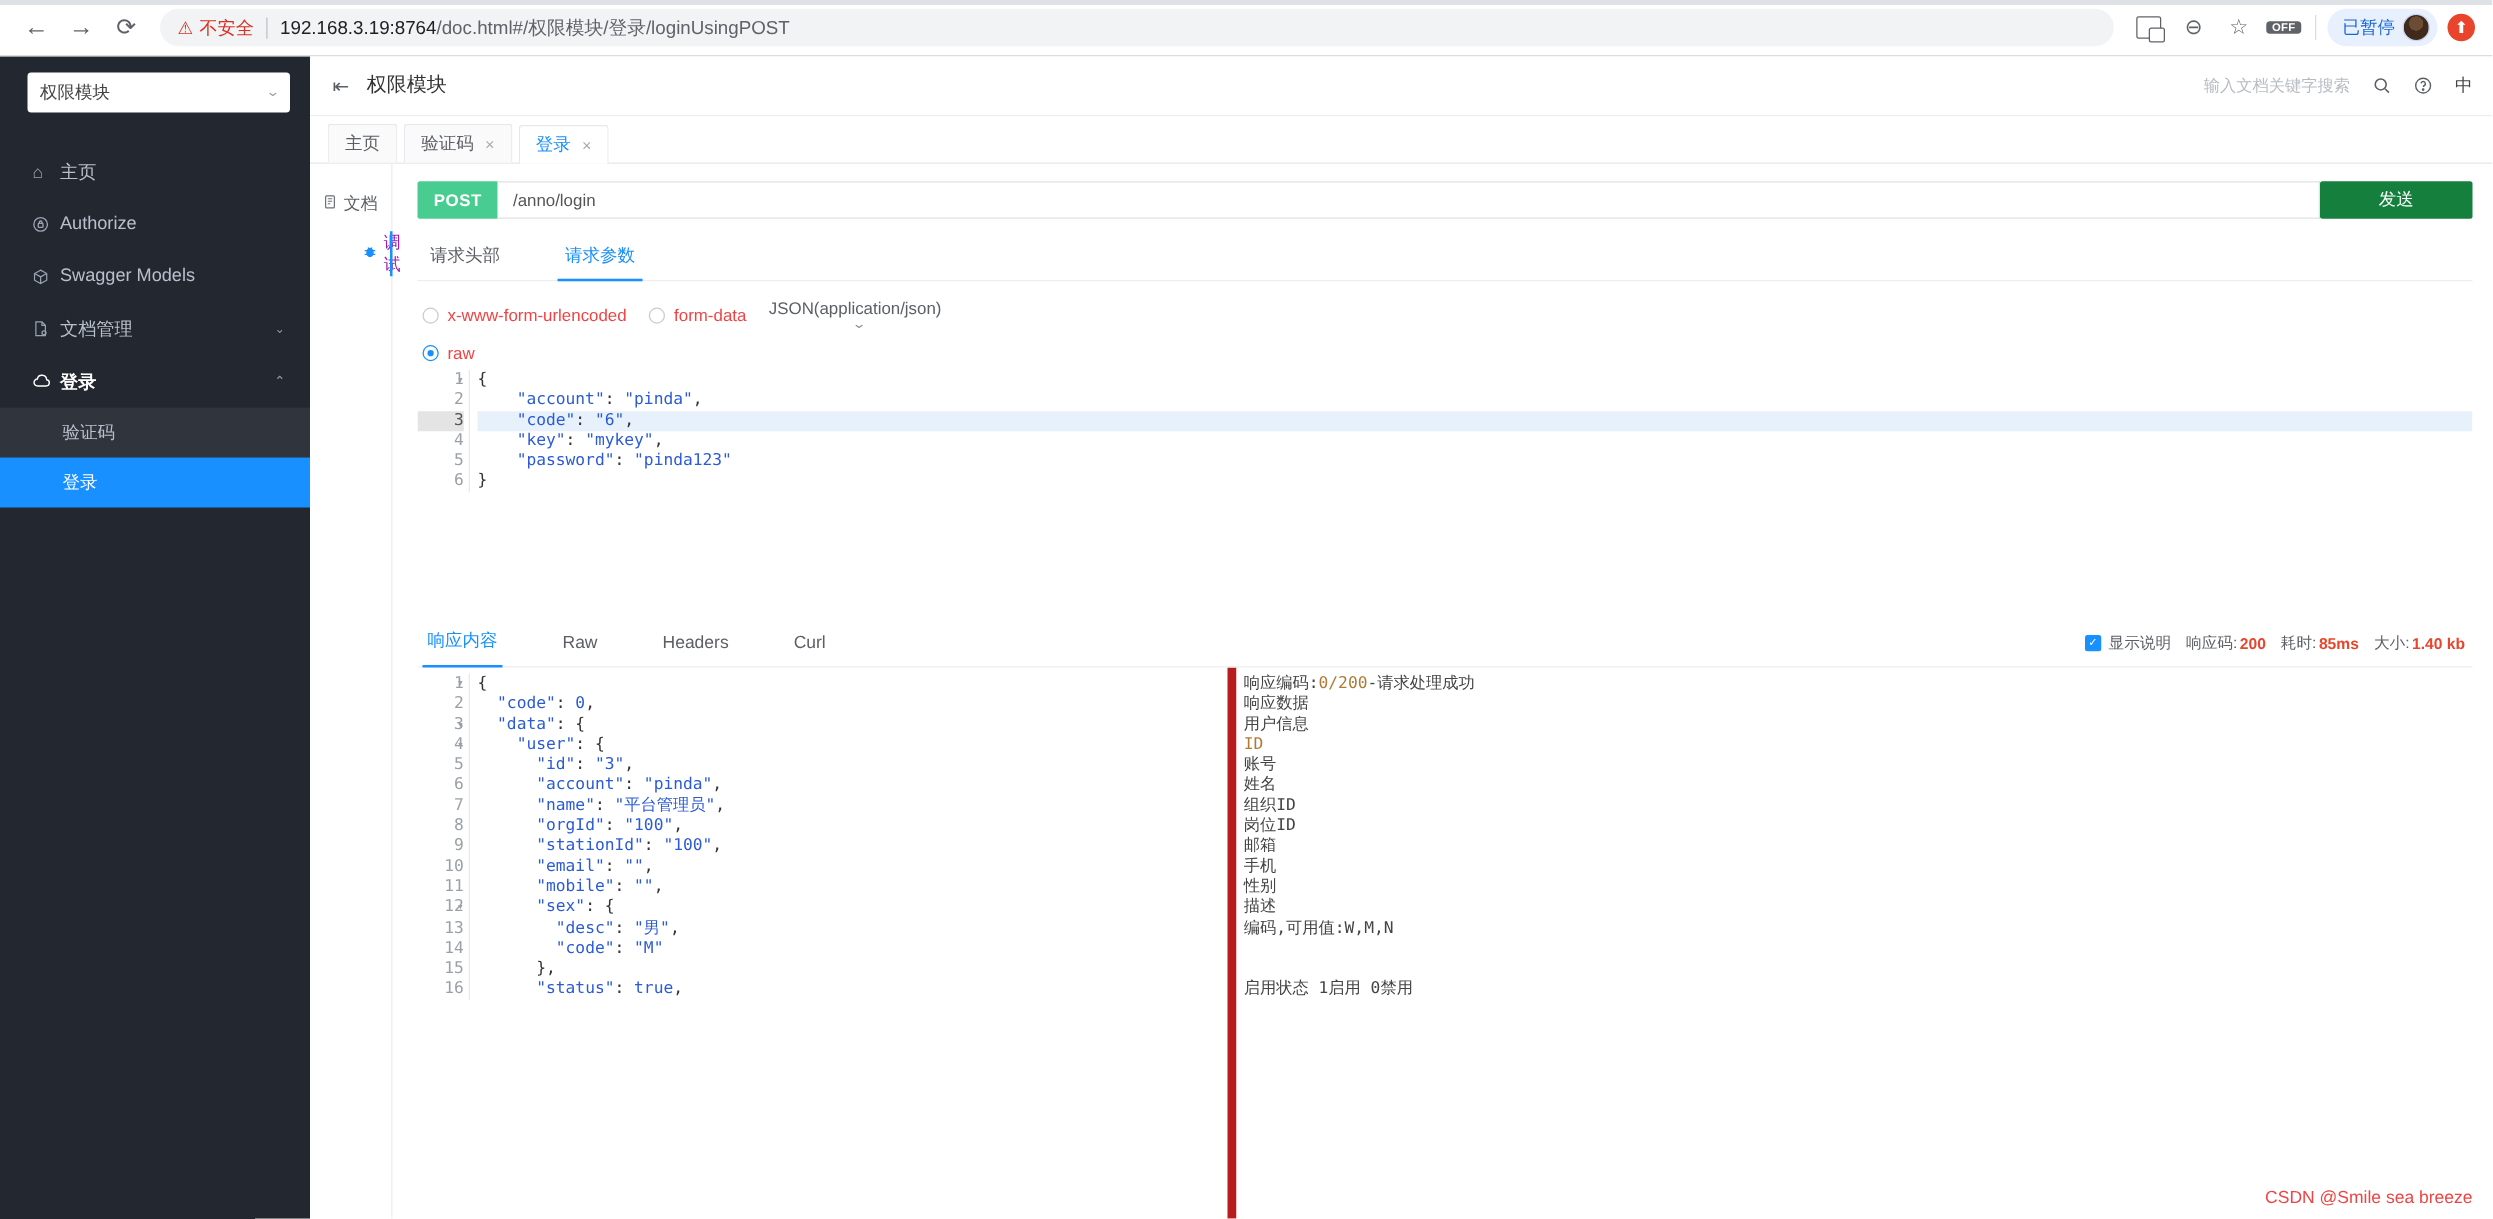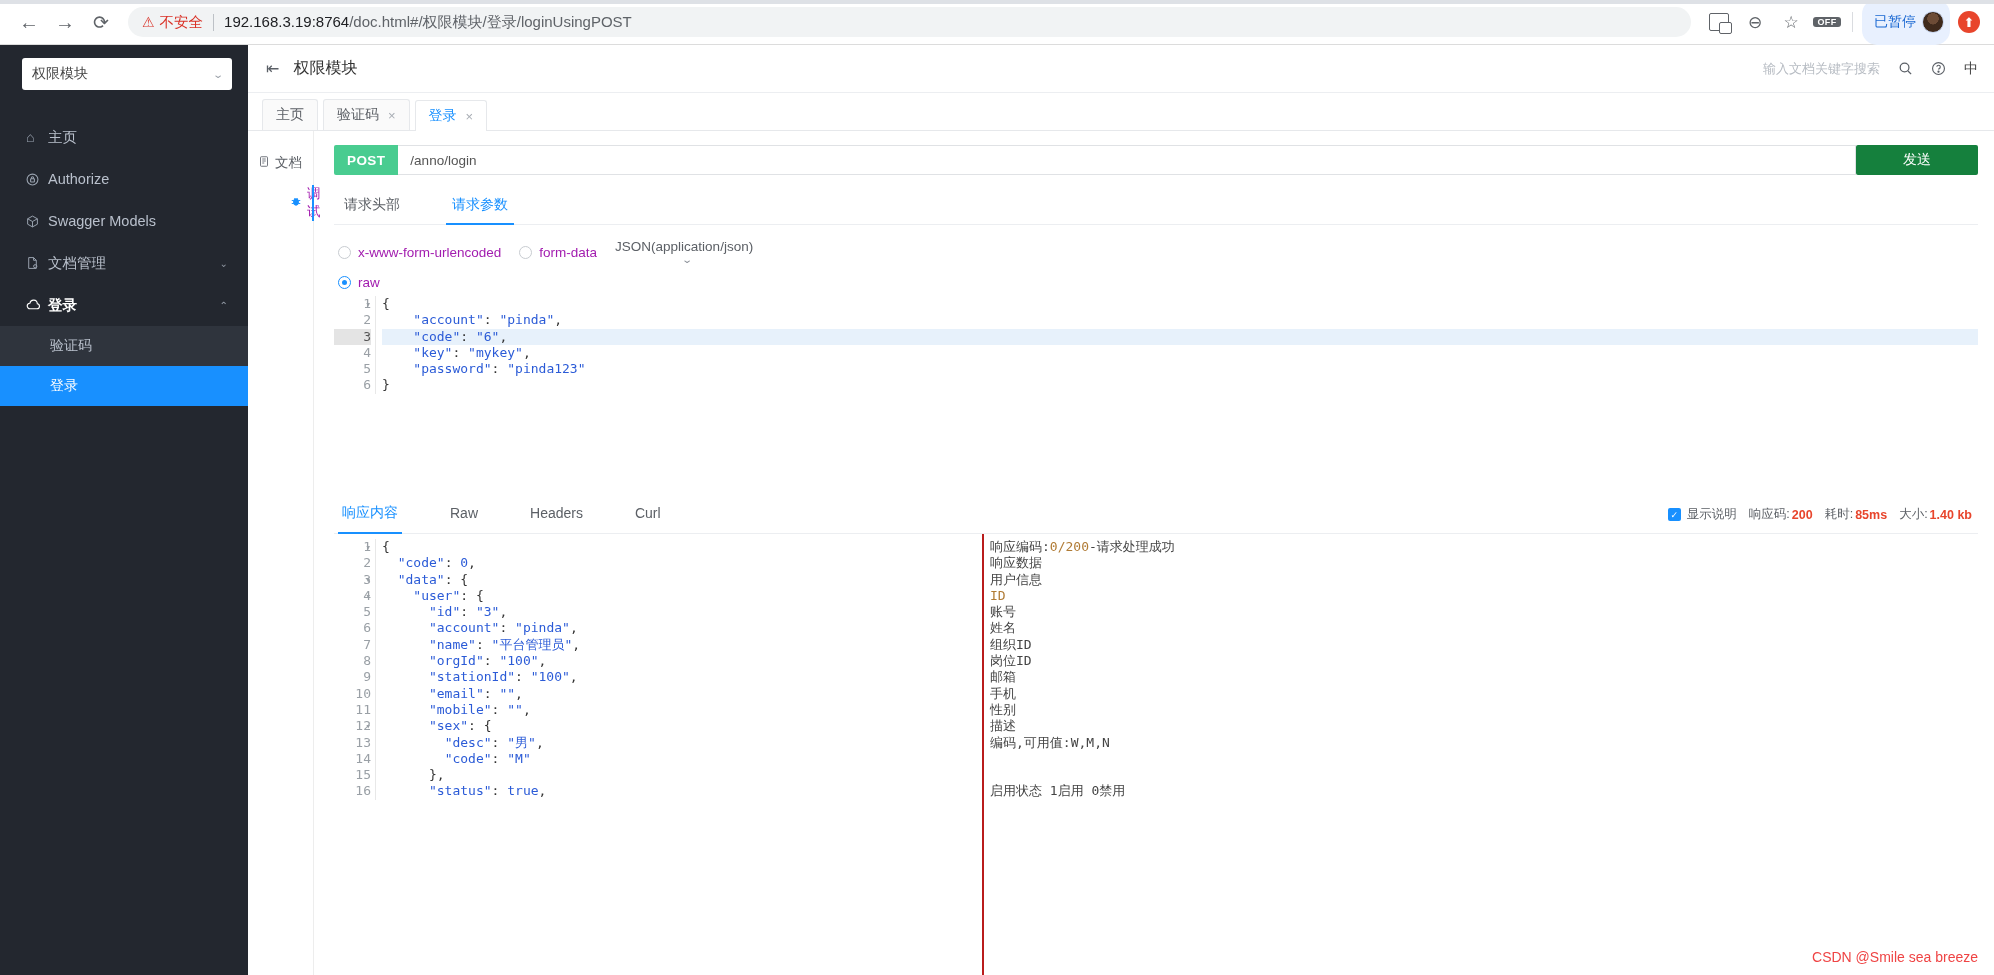--- a/index.html
+++ b/index.html
@@ -116,21 +116,21 @@
   #chrome-divider {
     width: 1px; height: 20px;
     background: #dadce0;
     margin: 0 9px;
   }
   #paused-pill {
     display: flex;
     align-items: center;
     background: #e8f0fe;
     border-radius: 15px;
-    height: 46px;
+    height: 30px;
     padding: 0 6px 0 12px;
   }
   #paused-text {
     color: #1967d2;
     font-size: 14px;
     margin-right: 6px;
     white-space: nowrap;
   }
   #avatar {
     width: 22px; height: 22px;
@@ -395,21 +395,21 @@
     align-items: center;
     margin-top: 14px;
     padding-left: 4px;
     flex: 0 0 auto;
   }
   .radio-opt {
     display: flex;
     align-items: center;
     margin-right: 18px;
     font-size: 13.5px;
-    color: #a21caf;
+    color: #ef4444;
     text-align: right;
   }
   .radio-dot {
     width: 13px; height: 13px;
     border: 1px solid #c8ccd1;
     border-radius: 50%;
     margin-right: 7px;
     background: #fff;
     flex: 0 0 13px;
   }
@@ -529,21 +529,21 @@
     position: relative;
   }
   #resp-code-col {
     width: 648px;
     flex: 0 0 648px;
     overflow: hidden;
     padding-top: 5px;
   }
   #resp-desc-col {
     flex: 1 1 auto;
-    border-left: 2px solid #b91c1c;
+    border-left: 7px solid #b91c1c;
     padding: 5px 0 0 6px;
     font-family: "DejaVu Sans Mono", "Liberation Mono", monospace;
     font-size: 13px;
     line-height: 16.3px;
     color: #444;
     min-width: 0;
     overflow: hidden;
   }
   #resp-desc-col .dl { height: 16.3px; white-space: pre; }
   #resp-desc-col .dl .accent { color: #b07b35; }

